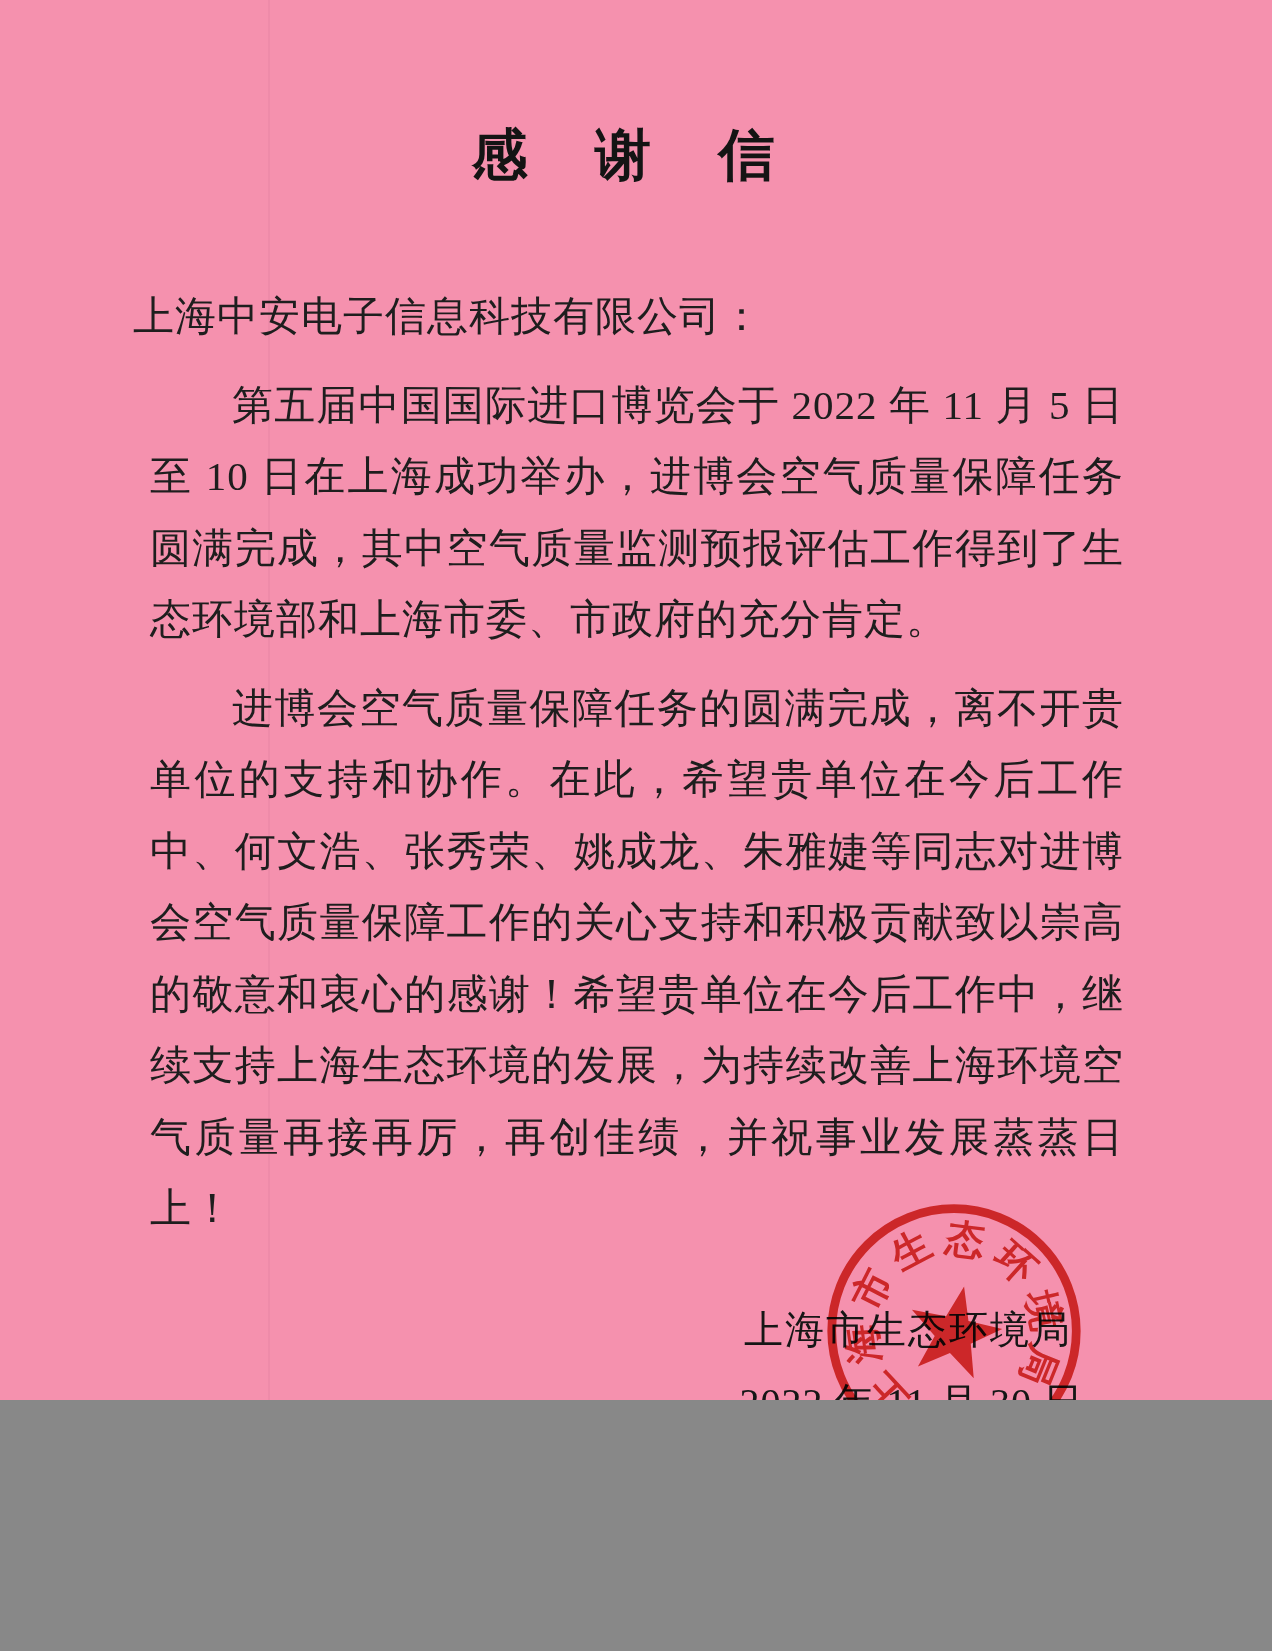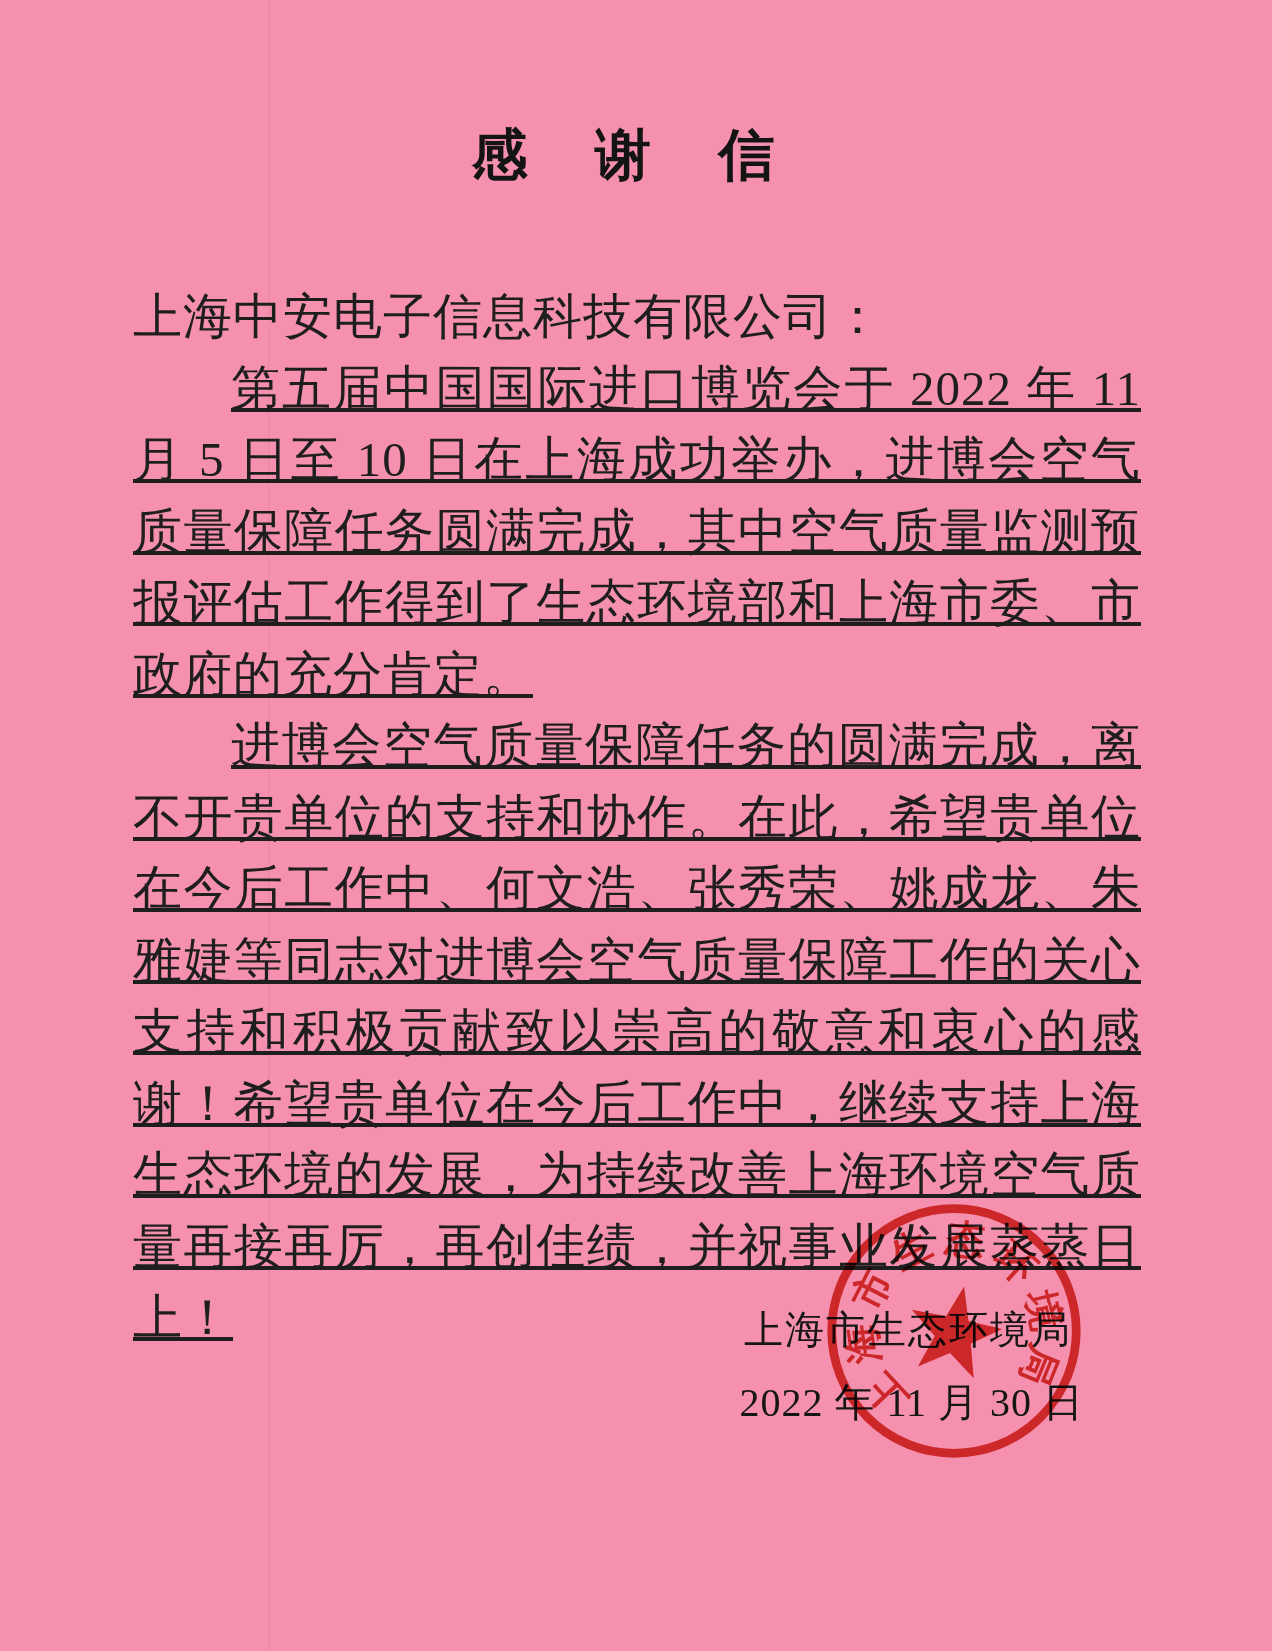--- a/index.html
+++ b/index.html
@@ -3,21 +3,21 @@
 <meta charset="utf-8">
 <style>
   html, body {
     margin: 0;
     padding: 0;
     background: #888;
   }
   .page {
     position: relative;
     width: 1272px;
-    height: 1651px;
+    height: 1400px;
     margin: 0 auto;
     background: #f591ae;
     overflow: hidden;
     font-family: "Liberation Serif", "DejaVu Serif", serif;
     color: #1e1e1e;
   }
   .fold-line {
     position: absolute;
     left: 268px;
     top: 0;
@@ -36,32 +36,31 @@
     font-weight: 700;
     letter-spacing: 26px;
     font-family: "Liberation Sans", "DejaVu Sans", sans-serif;
     color: #141414;
   }
   .body-text {
     position: absolute;
     left: 133px;
     top: 281px;
     width: 1008px;
-    font-size: 49px;
+    font-size: 41px;
     line-height: 71.5px;
     text-align: justify;
     letter-spacing: 1px;
   }
   .addressee {
     text-align: left;
   }
   .para {
-    margin: 0;
+    margin: 17px;
     text-indent: 2em;
-    text-decoration: underline;
   }
   .signature {
     position: absolute;
     top: 1303px;
     right: 200px;
     font-size: 39px;
     letter-spacing: 2px;
     color: #161616;
   }
   .date-line {

